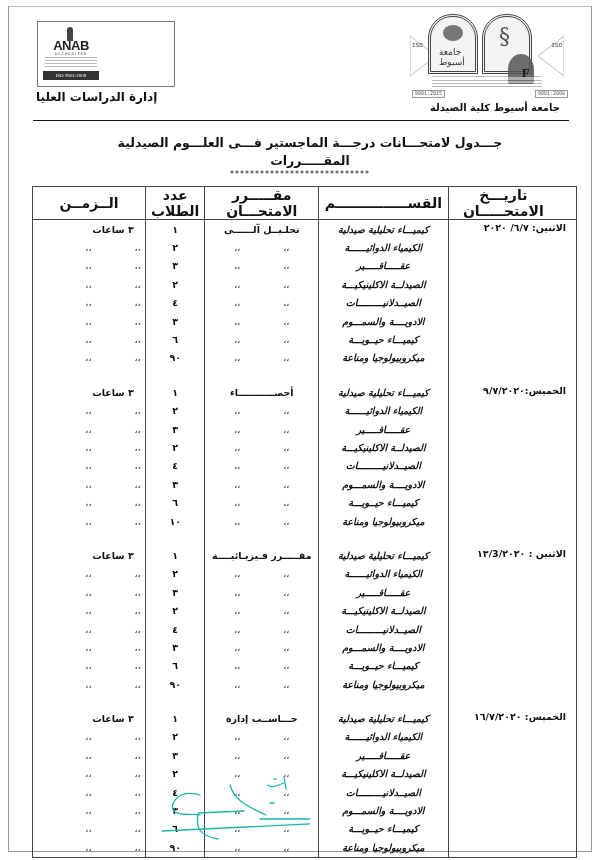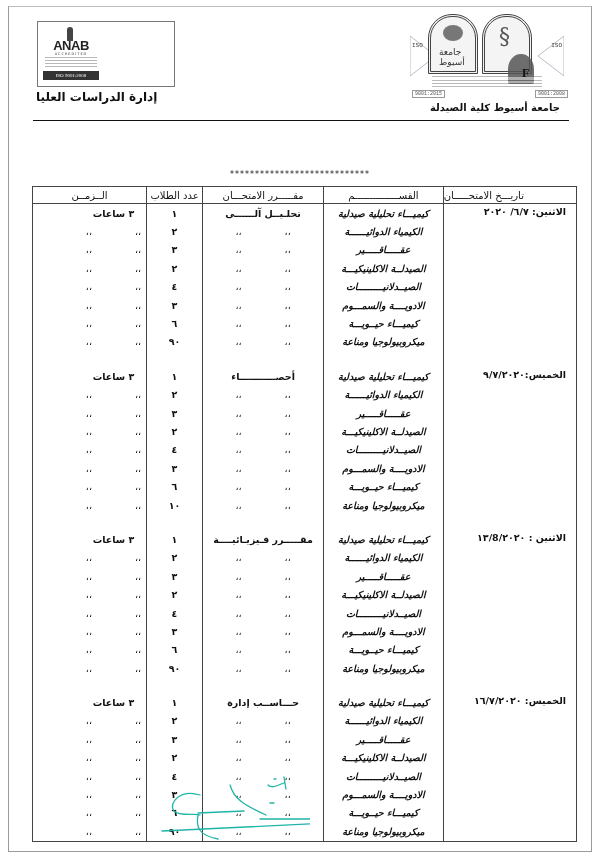--- a/index.html
+++ b/index.html
@@ -39,22 +39,22 @@
   .hdr-left { position:absolute; left:36px; top:90px; font-size:12px; font-weight:bold; direction:rtl; }
   .hdr-rule { position:absolute; left:33px; top:120px; width:536px; height:0; border-top:1.5px solid #111; }
 
   
   .title { position:absolute; left:90px; top:134px; width:440px; text-align:center; direction:rtl; font-size:12.5px; font-weight:bold; line-height:18px; }
   .stars { position:absolute; left:0; top:170px; width:600px; text-align:center; font-size:8px; letter-spacing:1px; }
 
   
   .sched { position:absolute; left:32px; top:186px; width:545px; border-collapse:collapse; direction:rtl; font-size:9.5px; font-weight:bold; }
   .sched th, .sched td { border-left:1px solid #444; border-right:1px solid #444; padding:0; }
-  .sched thead th { border:1px solid #444; height:16px; font-weight:normal; font-size:10px; text-align:center; }
-  .sched thead th.c-date { text-align:left; padding-right:18px; }
+  .sched thead th { border:1px solid #444; height:16px; font-weight:bold; font-size:14px; text-align:center; }
+  .sched thead th.c-date { text-align:center; padding-right:18px; }
   .sched tbody tr.block-end td { border-bottom:1px solid #444; }
   .c-date { width:131px; }
   .c-dept { width:137px; }
   .c-course { width:144px; }
   .c-count { width:66px; }
   .c-time { width:67px; }
   .row td { height:16.4px; vertical-align:middle; }
   .row td.c-date { text-align:right; padding-right:10px; vertical-align:top; padding-top:2px; }
   .row td.c-dept { text-align:center;font-style:italic; }
   .row td.c-course { text-align:center; }
@@ -103,20 +103,21 @@
   <span class="iso-num" style="left:2px;">9001:2015</span>
   <span class="iso-num" style="right:2px;">9001:2008</span>
 </div>
 <div class="f-mark">F</div>
 
 <div class="hdr-right">جامعة أسيوط كلية الصيدلة</div>
 <div class="hdr-left">إدارة الدراسات العليا</div>
 <div class="hdr-rule"></div>
 
 <div class="title">
+  <div>جـــدول لامتحـــانات درجـــة الماجستير فـــى العلـــوم الصيدلية المقـــــررات</div>
 </div>
 <div class="stars">****************************</div>
 
 <table class="sched">
   <thead>
     <tr>
       <th class="c-date">تاريـــخ الامتحـــــان</th>
       <th class="c-dept">القســـــــــــــــم</th>
       <th class="c-course">مقـــــرر الامتحـــان</th>
       <th class="c-count">عدد الطلاب</th>
@@ -244,21 +245,21 @@
         <td class="c-time"><span class="ditto2">،،     ،،</span></td>
       </tr>
       <tr class="row spacer">
         <td class="c-date"></td>
         <td class="c-dept"></td>
         <td class="c-course"></td>
         <td class="c-count"></td>
         <td class="c-time"></td>
       </tr>
       <tr class="row">
-        <td class="c-date"><span>الاثنين : ١٣/8/٢٠٢٠</span></td>
+        <td class="c-date"><span>الاثنين : ١٣/3/٢٠٢٠</span></td>
         <td class="c-dept"><span>كيميـــاء تحليلية صيدلية</span></td>
         <td class="c-course"><span class="course-main">مقـــــرر فـيزيـائيــــة</span></td>
         <td class="c-count"><span>١</span></td>
         <td class="c-time"><span>٣ ساعات</span></td>
       </tr>
       <tr class="row">
         <td class="c-date"></td>
         <td class="c-dept"><span>الكيمياء الدوائيــــــة</span></td>
         <td class="c-course"><span class="ditto2">،،     ،،</span></td>
         <td class="c-count"><span>٢</span></td>

